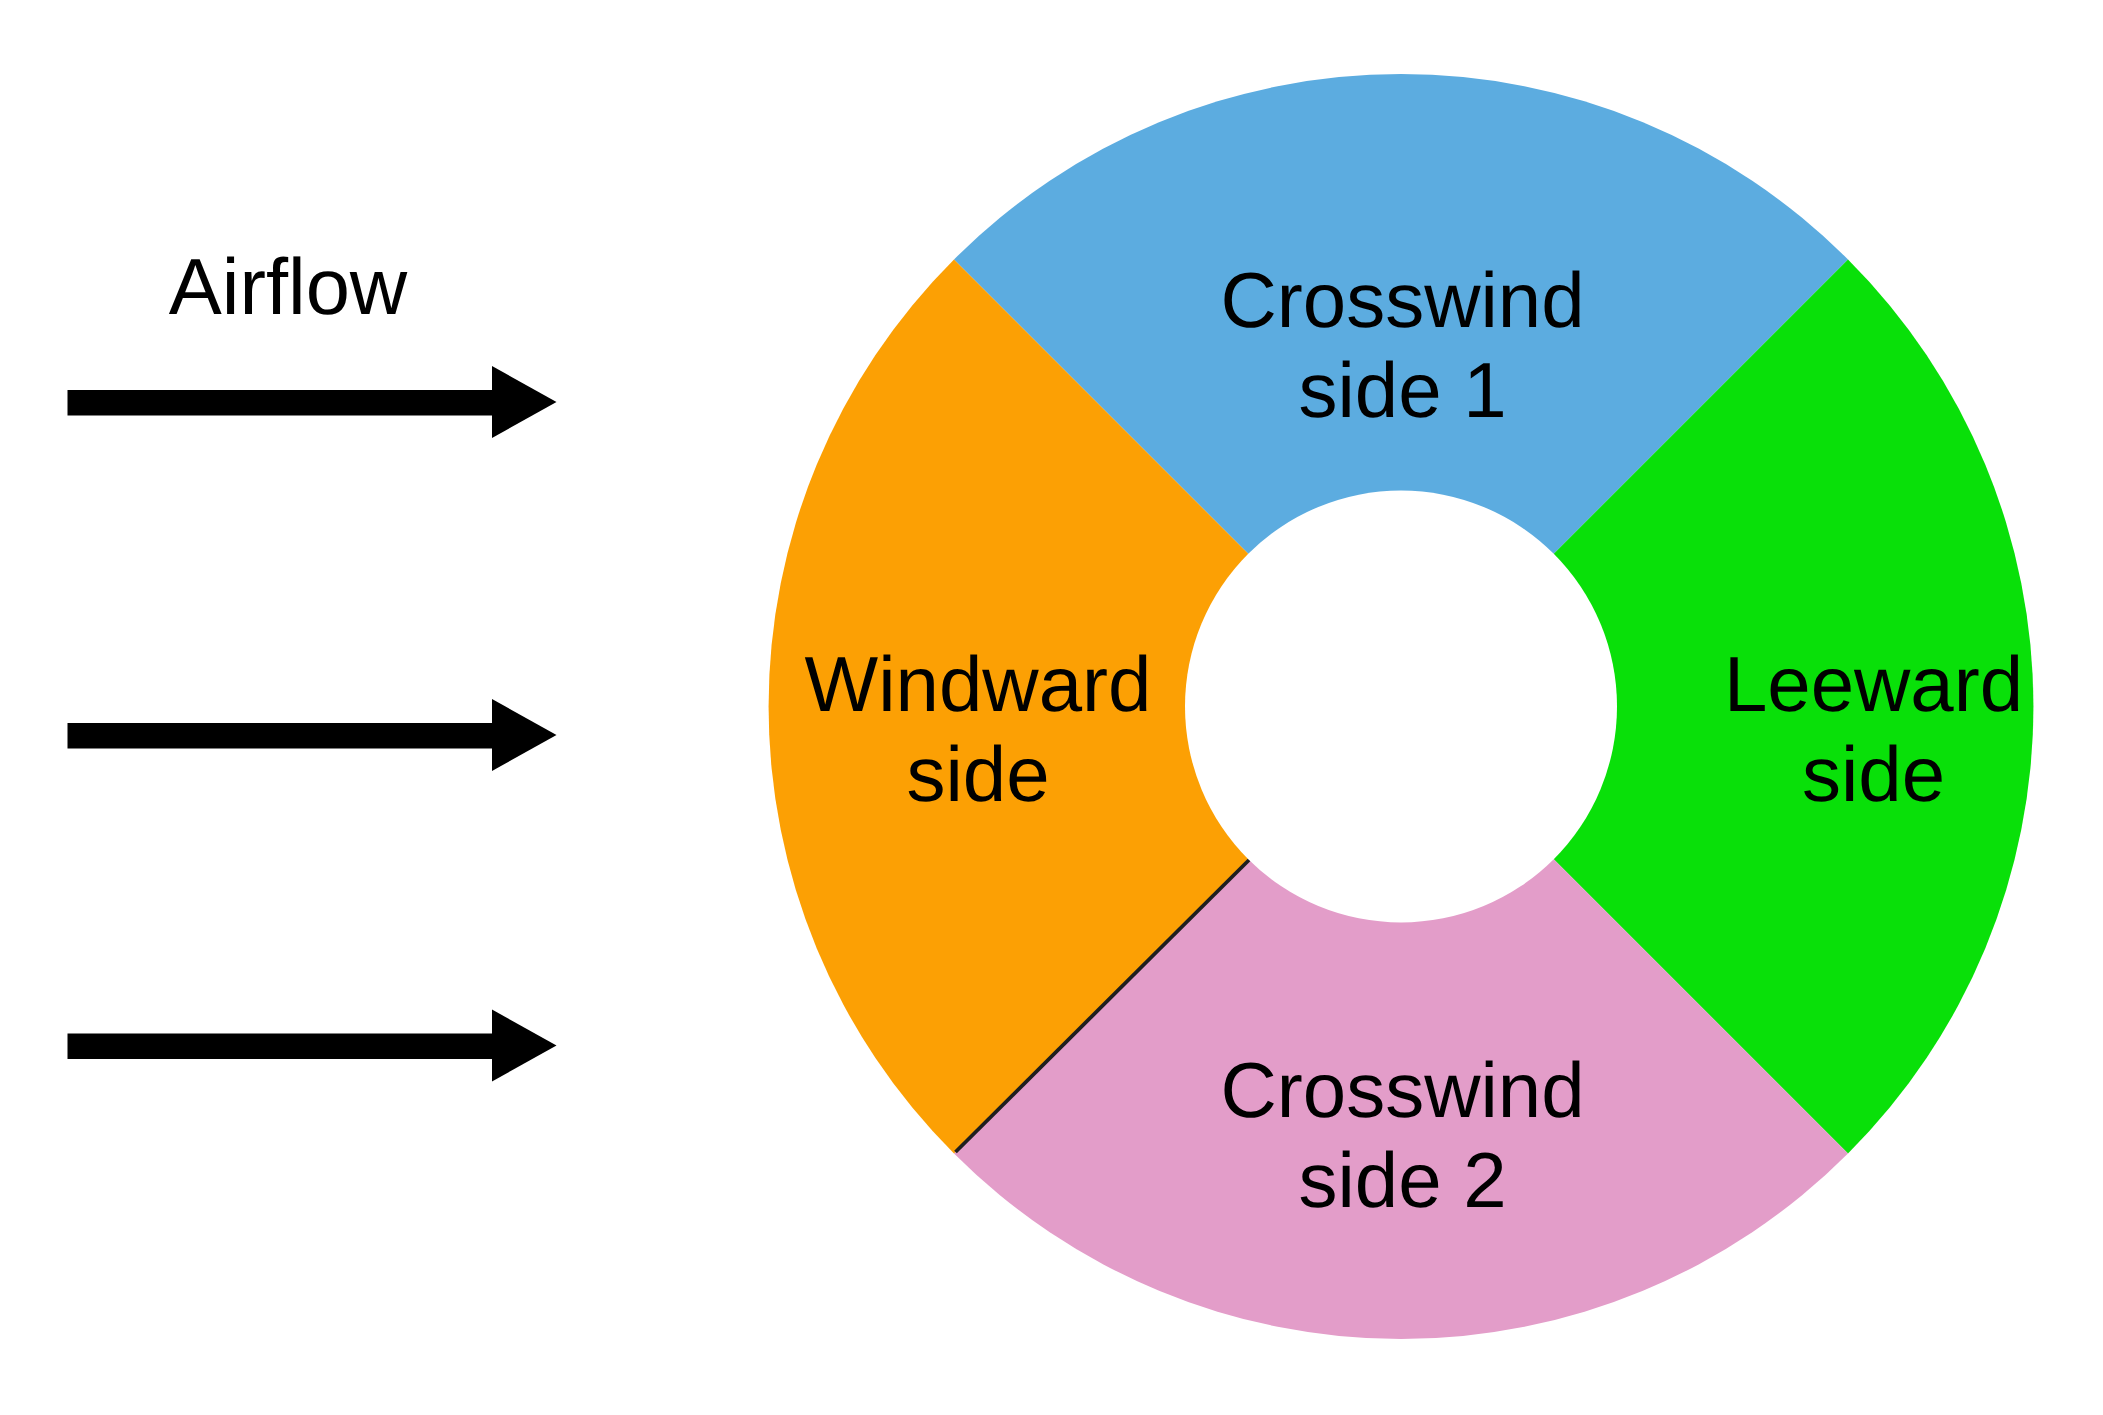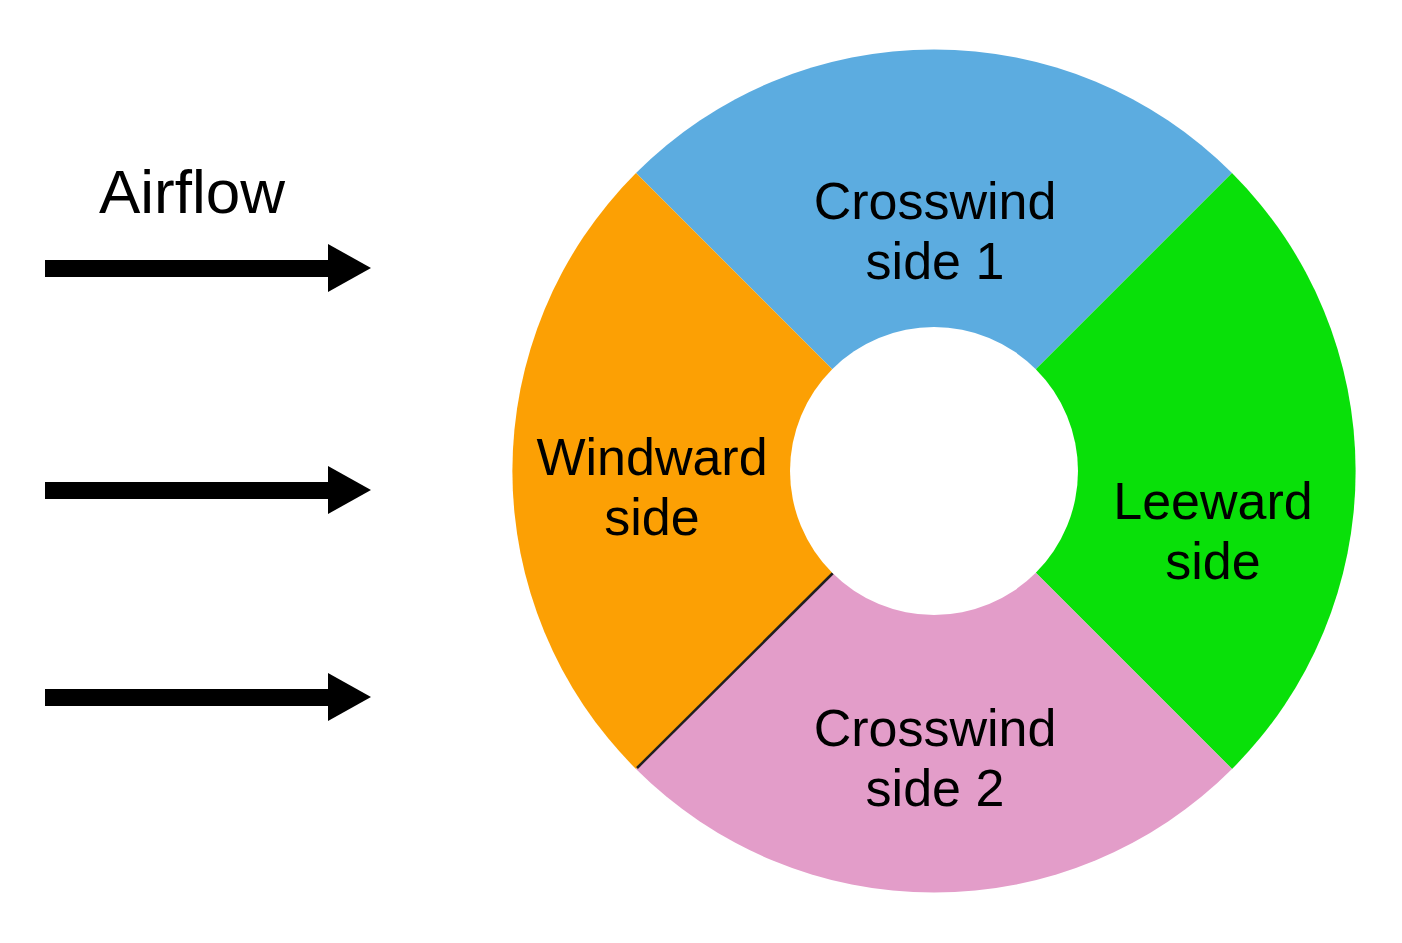--- a/index.html
+++ b/index.html
@@ -13,21 +13,21 @@
     width: 1402px;
     height: 943px;
     background: #ffffff;
     overflow: hidden;
   }
   .airflow-label {
     position: absolute;
     left: 192px;
     top: 192px;
     transform: translate(-50%, -50%);
-    font-size: 62px;
+    font-size: 53px;
     line-height: 1.16;
     color: #000000;
     white-space: nowrap;
   }
   .arrow {
     position: absolute;
     left: 45px;
     width: 326px;
     height: 48px;
   }
@@ -60,21 +60,21 @@
   .segment-label {
     position: absolute;
     transform: translate(-50%, -50%);
     font-size: 52px;
     line-height: 1.16;
     color: #000000;
     text-align: center;
     white-space: pre-line;
   }
   .label-crosswind-1 { left: 935px; top: 231px; }
-  .label-leeward     { left: 1213px; top: 487px; margin-top: 44px; }
+  .label-leeward     { left: 1249px; top: 487px; }
   .label-crosswind-2 { left: 935px; top: 758px; }
   .label-windward    { left: 652px; top: 487px; }
 </style>
 </head>
 <body>
 
 <div class="canvas">
 
   <div class="airflow-label">Airflow</div>
 

